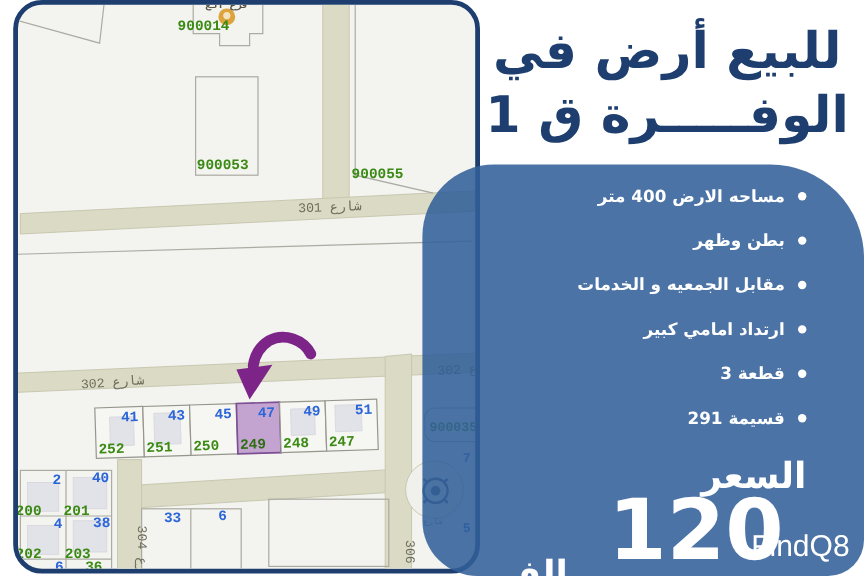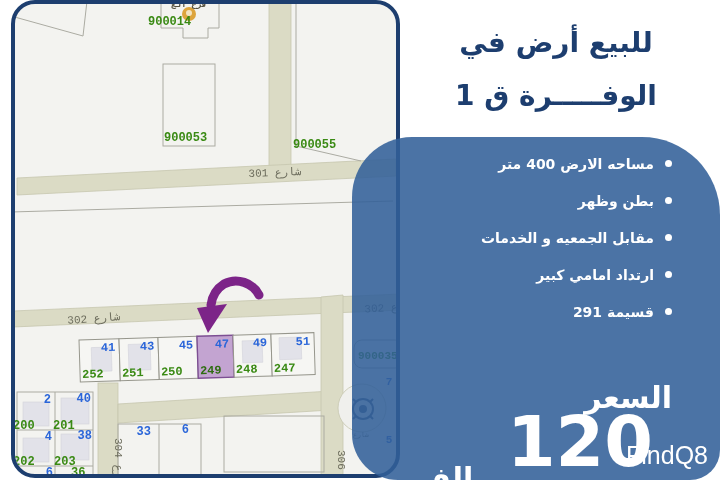--- a/index.html
+++ b/index.html
@@ -20,21 +20,21 @@
   .fp{fill:#e2e2e9;stroke:#d3d3da;stroke-width:0.6;}
   .numB{fill:var(--number-blue,#2b66d9);font-size:12px;font-weight:bold;}
   .numG{fill:var(--number-green,#3a8a14);font-size:12px;font-weight:bold;}
   .street{fill:#6d6d5d;font-size:11px;}
   .tiny{fill:#77776a;font-size:6.5px;}
   .arrow{fill:var(--arrow-purple,#7c2488);}
   .arrowline{fill:none;stroke:var(--arrow-purple,#7c2488);stroke-width:9;stroke-linecap:round;}
   .ra{stroke:#44597a;fill:none;stroke-width:2;}
   
   .title{position:absolute;left:402px;top:16px;width:308px;text-align:center;direction:rtl;
-         color:var(--navy,#1d3e6f);font-weight:800;font-size:28px;line-height:53px;}
+         color:var(--navy,#1d3e6f);font-weight:800;font-size:42px;line-height:53px;}
   .panel{position:absolute;left:352px;top:137px;width:368px;height:343px;
          background:rgba(50,96,152,0.88);border-radius:60px 78px 30px 46px;}
   .bullets{position:absolute;left:372px;top:151px;width:300px;direction:rtl;color:#fff;}
   .bullet{display:flex;align-items:center;gap:11px;margin-bottom:12px;height:25px;
           font-size:14px;font-weight:bold;white-space:nowrap;}
   .dot{width:7px;height:7px;border-radius:50%;background:#fff;flex:0 0 auto;}
   .price-label{position:absolute;right:48px;top:380px;color:#fff;font-size:30px;font-weight:800;direction:rtl;margin-left:19px;}
   .price-value{position:absolute;left:458px;top:407px;width:195px;text-align:right;color:#fff;
                font-size:70px;font-weight:800;line-height:1;}
   .price-unit{position:absolute;left:416px;top:461px;color:#fff;font-size:30px;font-weight:800;direction:rtl;}
@@ -174,20 +174,24 @@
     <div class="bullet">
         <span class="dot"></span>
         <span>مقابل الجمعيه و الخدمات</span>
       </div>
     <div class="bullet">
         <span class="dot"></span>
         <span>ارتداد امامي كبير</span>
       </div>
     <div class="bullet">
         <span class="dot"></span>
+        <span>قطعة 3</span>
+      </div>
+    <div class="bullet">
+        <span class="dot"></span>
         <span>قسيمة 291</span>
       </div>
   </div>
 
   <div class="price-label">السعر</div>
   <div class="price-value">120</div>
   <div class="price-unit">الف</div>
   <div class="watermark">FindQ8</div>
 
 </div>

